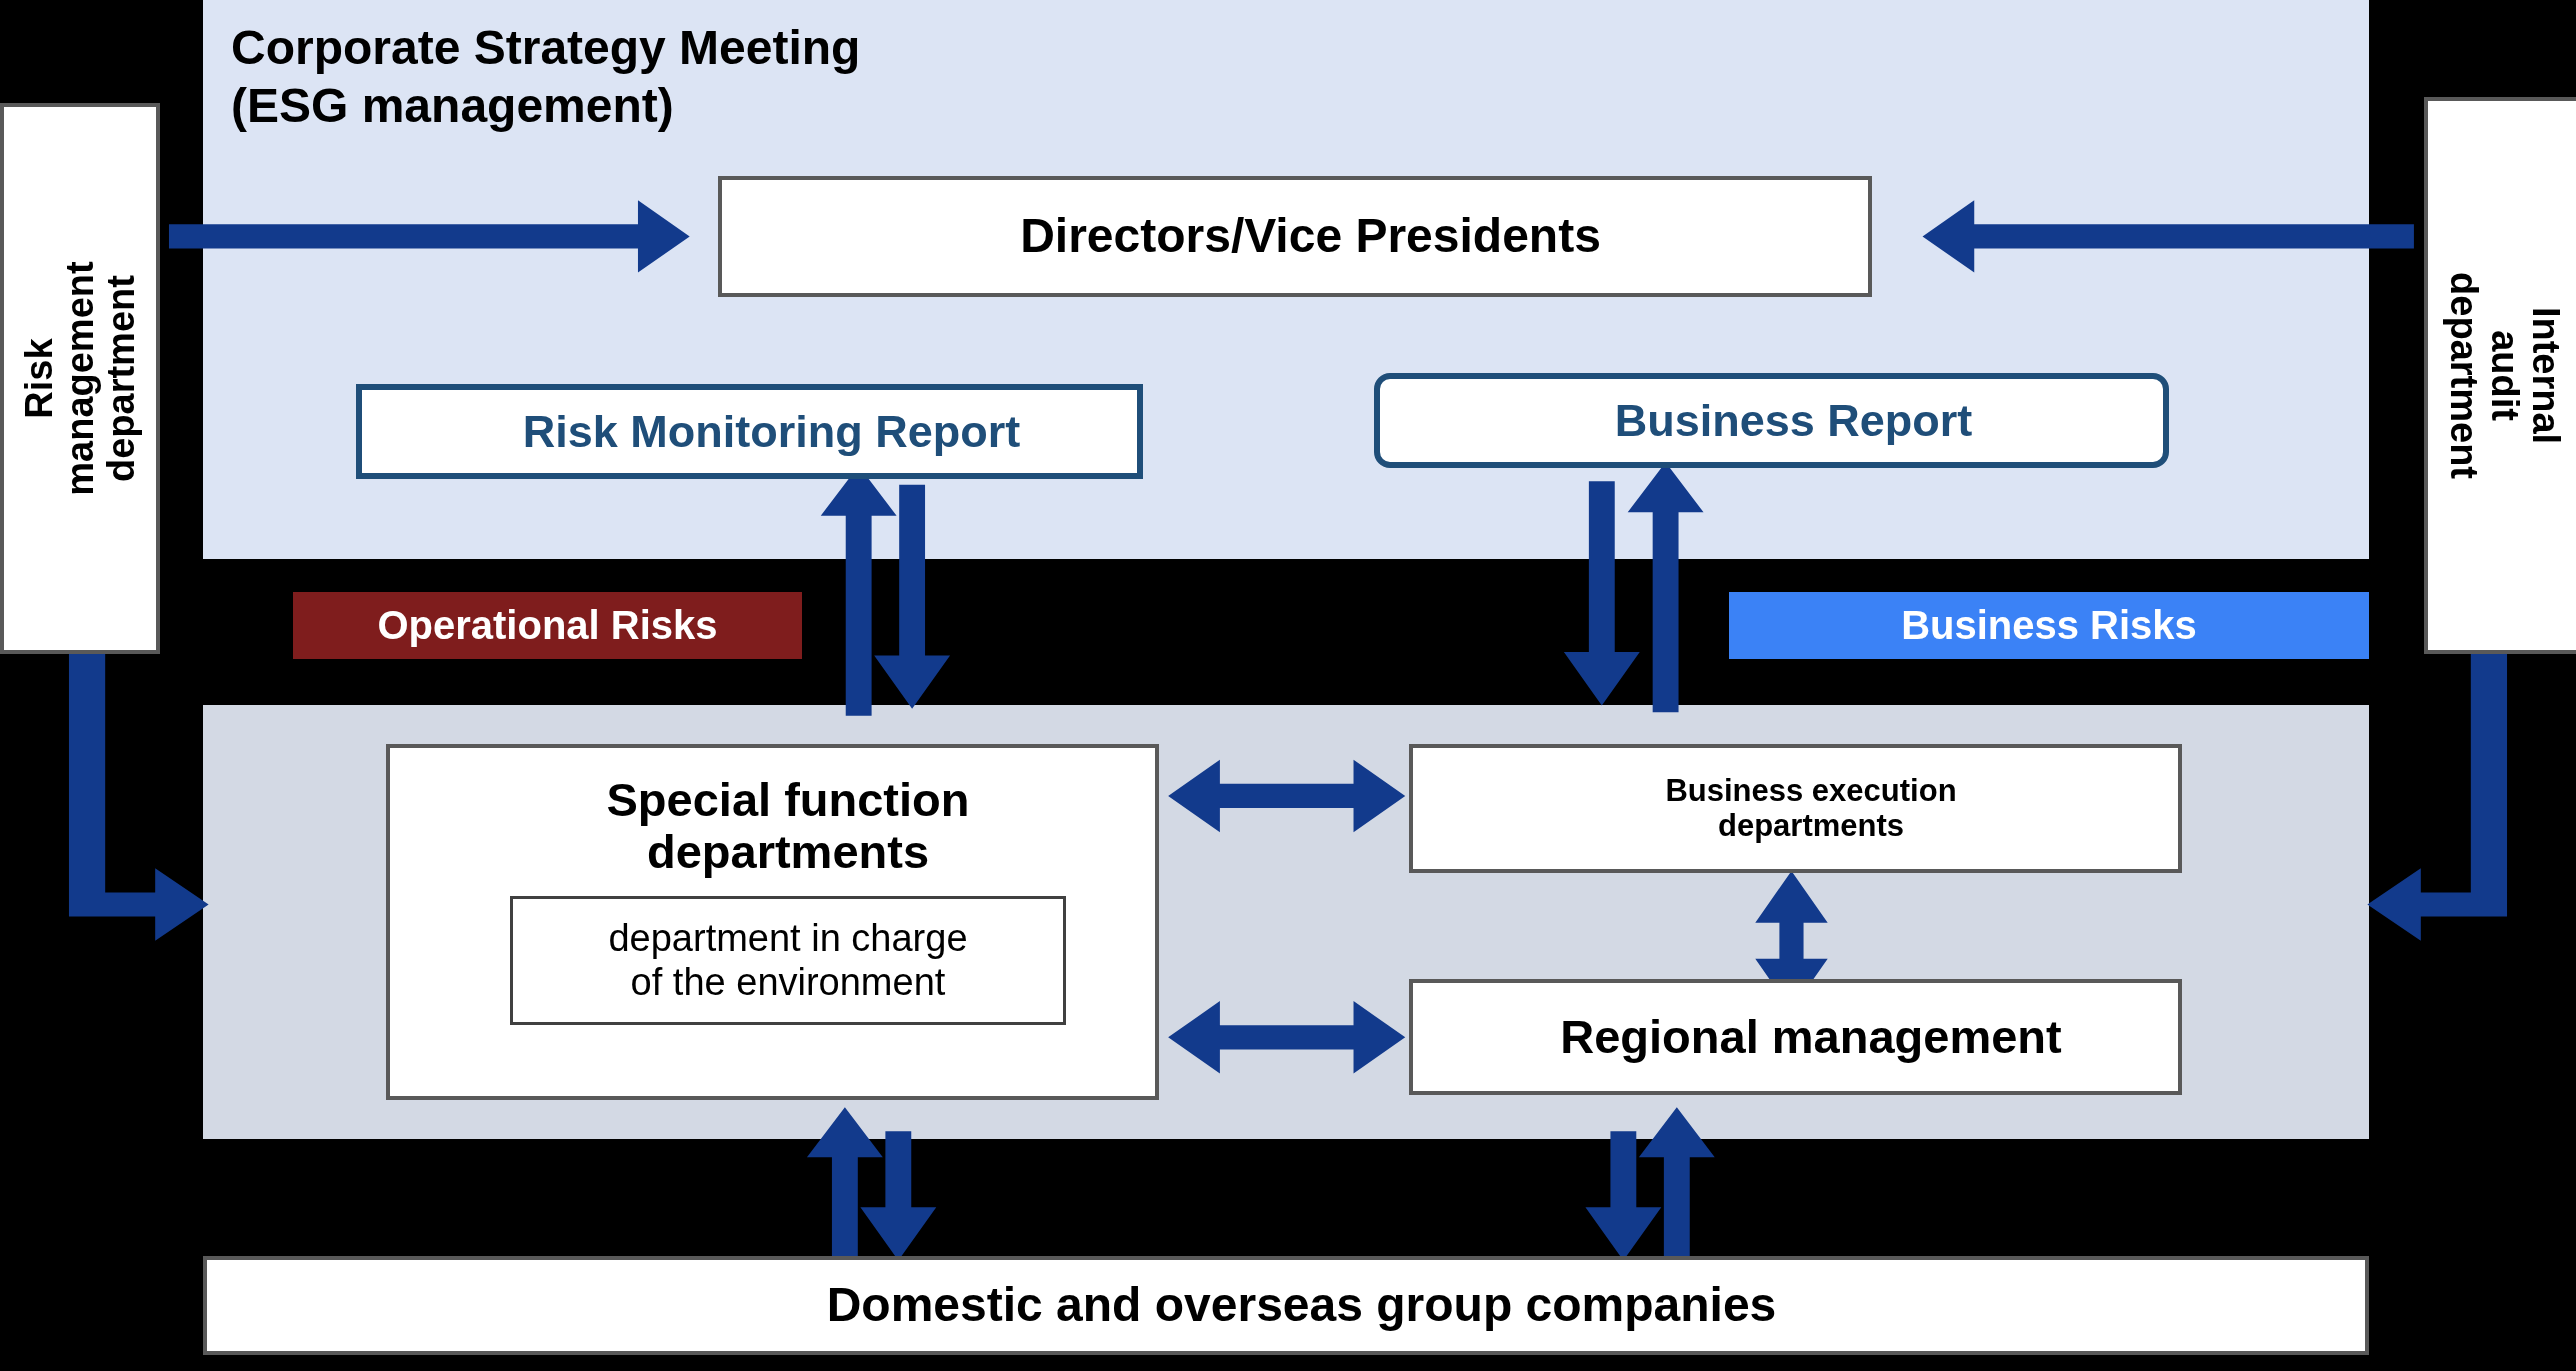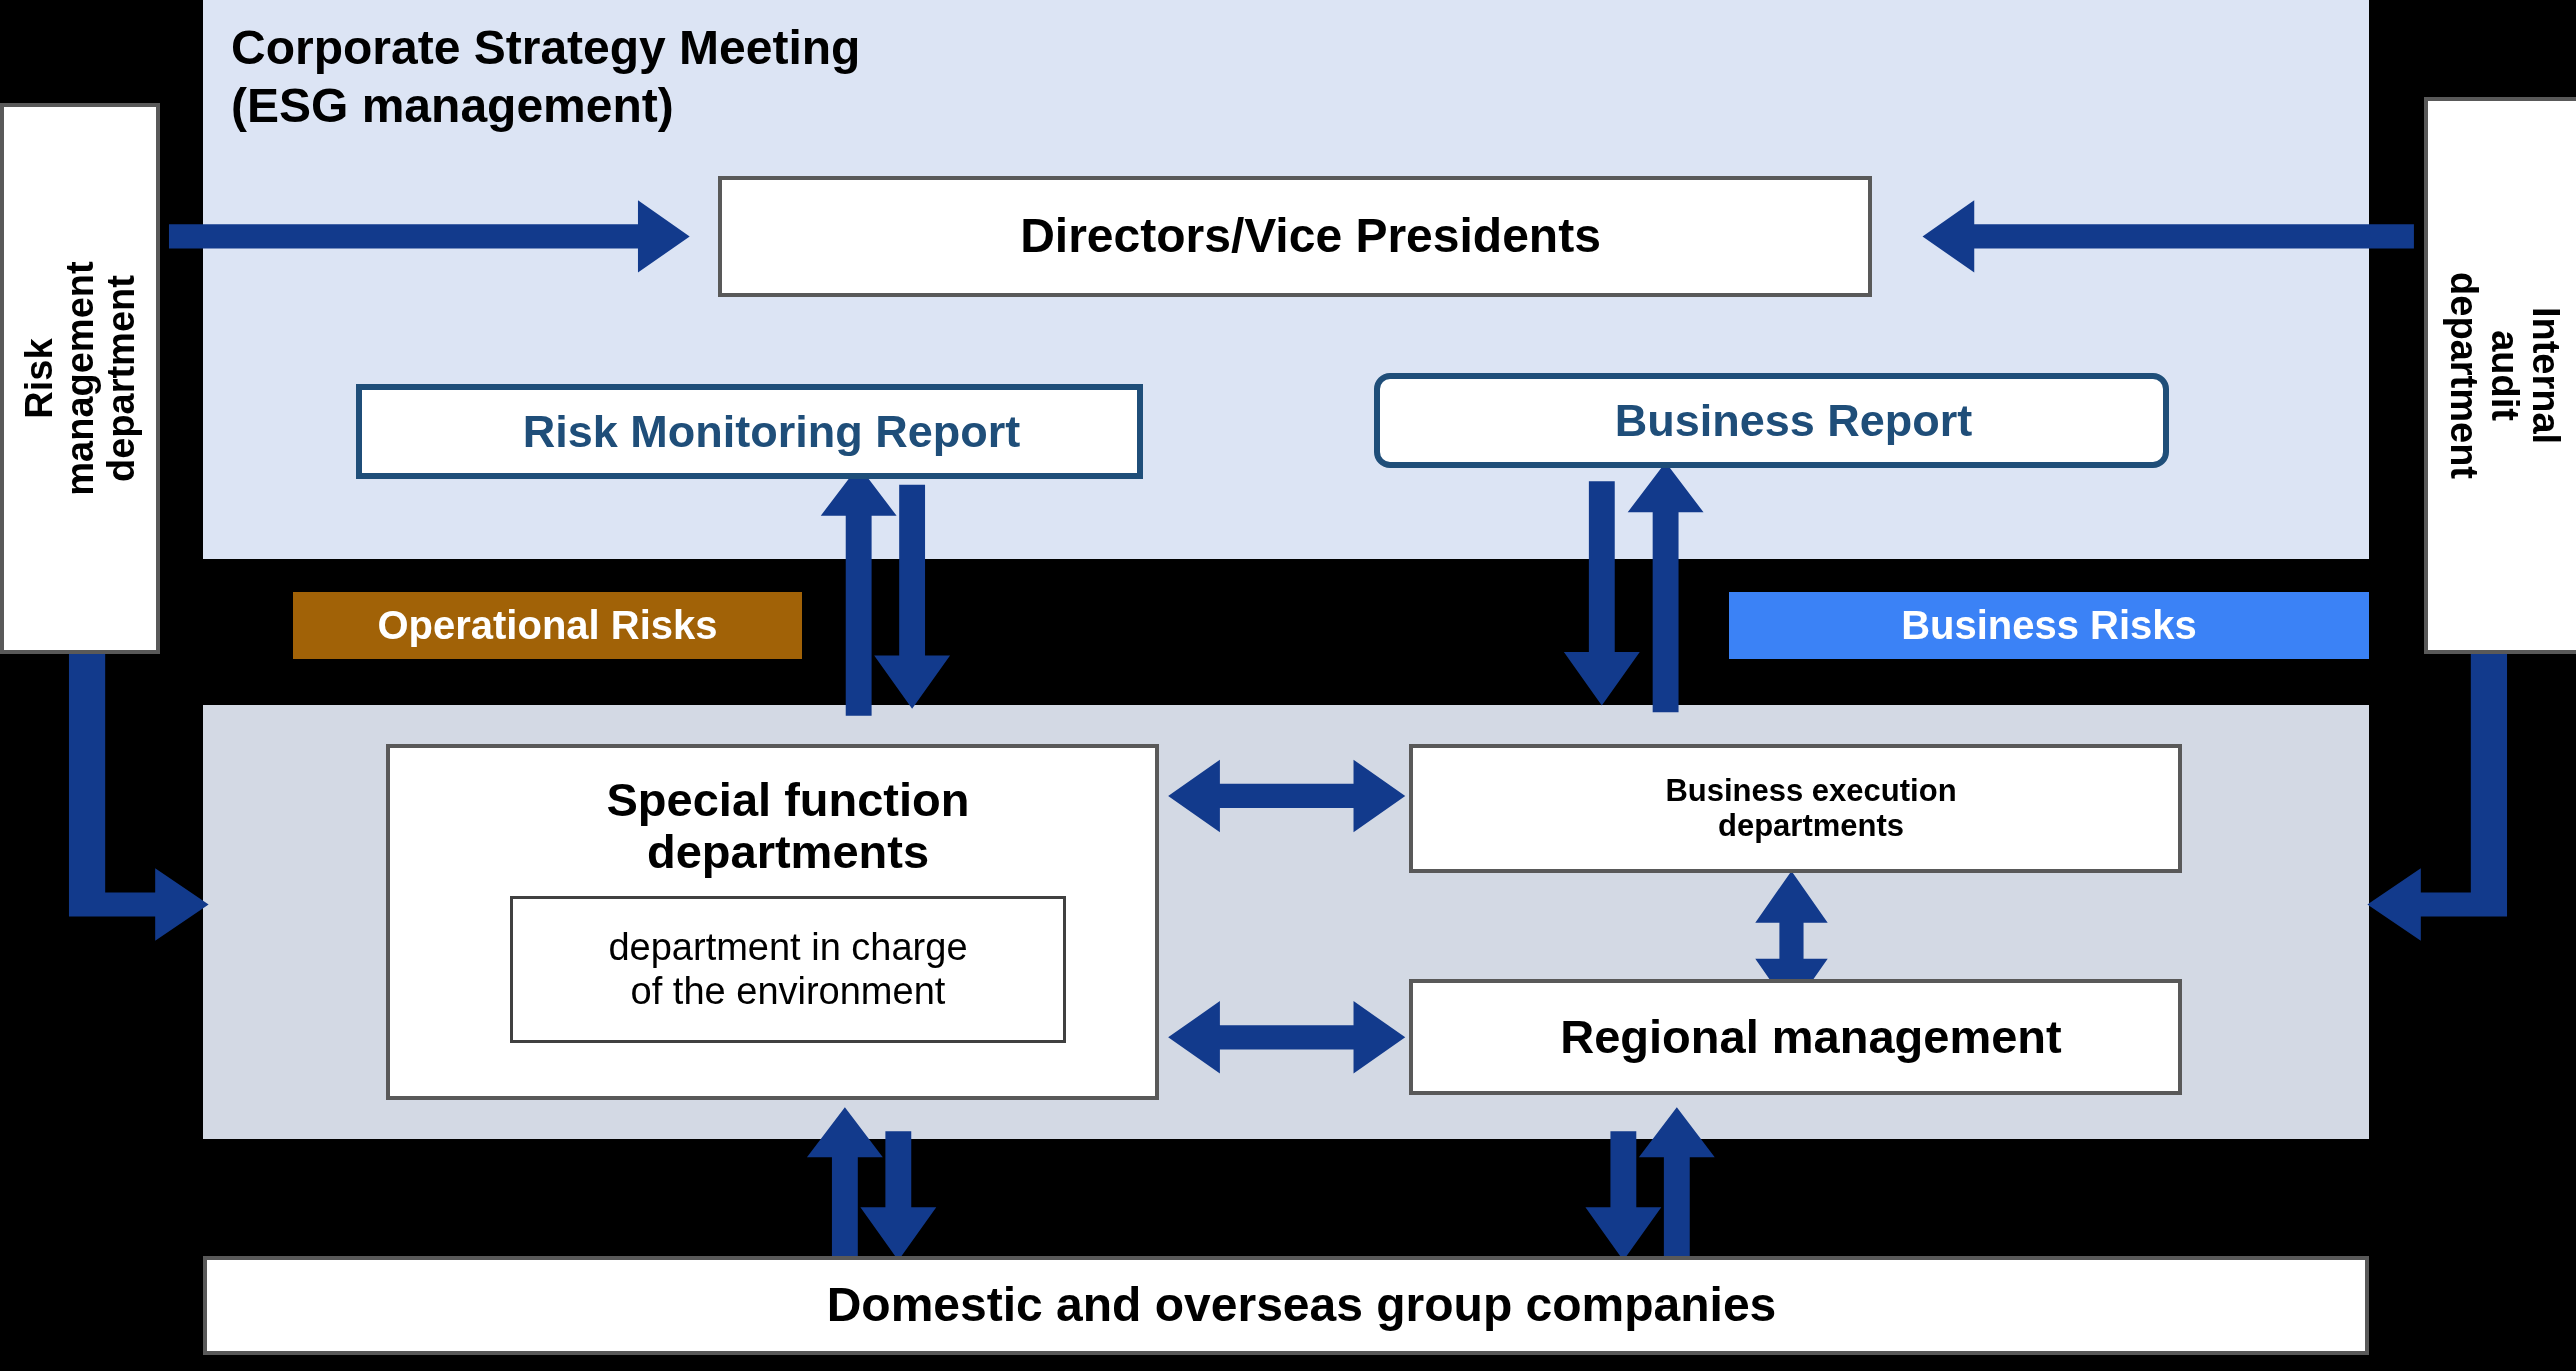--- a/index.html
+++ b/index.html
@@ -120,31 +120,31 @@
   </div>
 
   <div class="box navy" style="left:356px;top:384px;width:787px;height:95px;">
     <div class="t" style="font-size:45px;">Risk Monitoring Report</div>
   </div>
 
   <div class="box navy" style="left:1374px;top:373px;width:795px;height:95px;border-radius:16px;">
     <div class="t" style="font-size:45px;">Business Report</div>
   </div>
 
-  <div class="badge" style="left:293px;top:592px;width:509px;height:67px;background:#a16207;align-items:center;">
+  <div class="badge" style="left:293px;top:592px;width:509px;height:67px;background:#7f1d1d;align-items:center;">
     <span>Operational Risks</span>
   </div>
   <div class="badge" style="left:1729px;top:592px;width:640px;height:67px;background:#3b82f6;">
     <span>Business Risks</span>
   </div>
 
   <div class="box gray" style="left:386px;top:744px;width:773px;height:356px;flex-direction:column;justify-content:flex-start;padding-top:26px;">
     <div class="t" style="font-size:47px;">Special function
 departments</div>
-    <div class="box thin" style="position:relative;left:0;top:19px;width:556px;height:147px;background:#fff;">
+    <div class="box thin" style="position:relative;left:0;top:19px;width:556px;height:129px;background:#fff;">
       <div style="font-size:38px;font-weight:normal;color:#000;line-height:1.15;white-space:pre-line;">department in charge
 of the environment</div>
     </div>
   </div>
 
   <div class="box gray" style="left:1409px;top:744px;width:773px;height:129px;">
     <div class="t" style="font-size:31px;">Business execution
 departments</div>
   </div>
 

